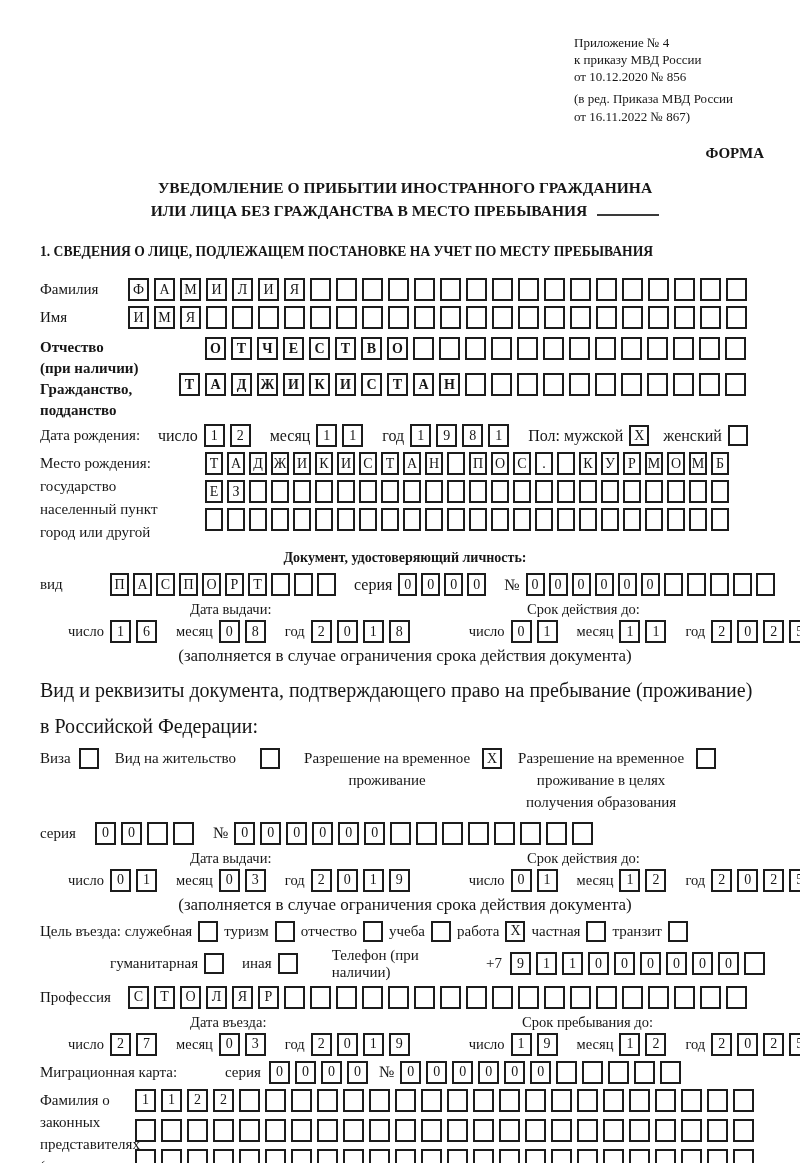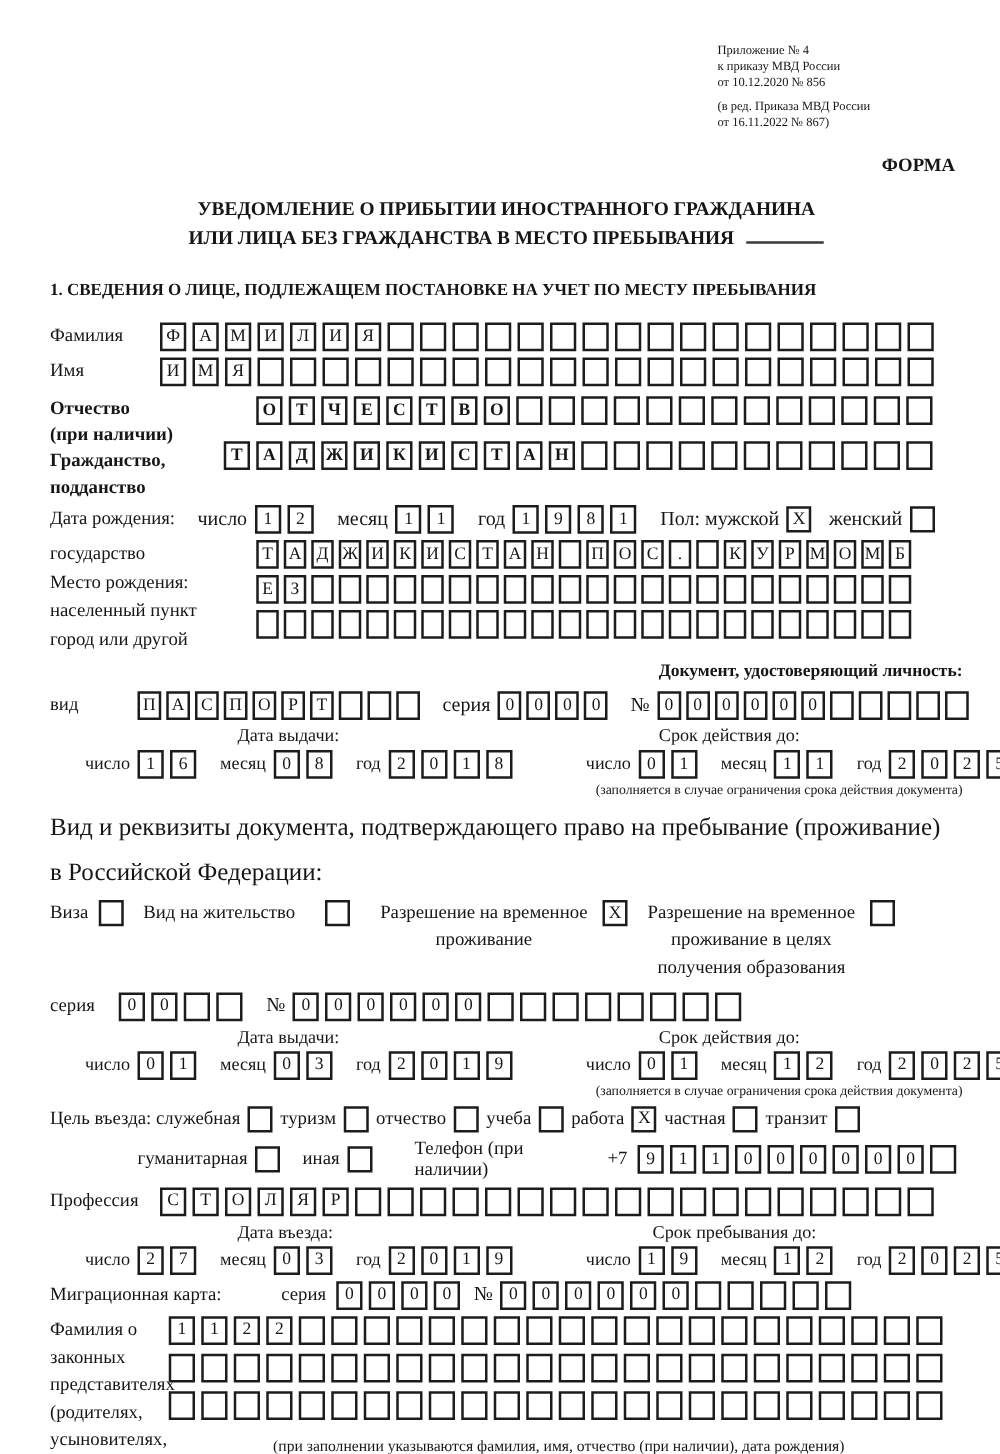--- a/index.html
+++ b/index.html
@@ -5,21 +5,21 @@
   * { box-sizing: border-box; }
   html,body { margin:0; padding:0; }
   body {
     width:800px; height:1163px; overflow:hidden;
     background:#ffffff; color:#161616;
     font-family:"Liberation Serif", serif;
   }
   .page { padding:34px 30px 0 40px; }
 
   
-  .appendix { margin-left:auto; width:196px; font-size:10px; line-height:1.32; }
+  .appendix { margin-left:auto; width:196px; font-size:13px; line-height:1.32; }
   .appendix .gap { margin-top:5px; }
   .forma { text-align:right; font-weight:bold; font-size:15px; margin:20px 6px 14px 0; }
 
   .title { text-align:center; font-weight:bold; font-size:15.5px; line-height:1.5; margin-top:6px; }
   .blank-line { display:inline-block; width:62px; height:13px; border-bottom:2px solid #3a3a3a; margin-left:10px; }
 
   .sec-heading { font-weight:bold; font-size:13.6px; margin:22px 0 18px 0; }
 
   
   .r { display:flex; align-items:center; margin-bottom:5px; }
@@ -46,27 +46,27 @@
   .stack .cells { margin-bottom:5px; }
 
   
   .hdr { font-size:14.5px; margin-bottom:2px; }
   .hdr .h1 { margin-left:150px; }
   .hdr .h2 { margin-left:252px; }
   .dates { margin-left:28px; font-size:14.5px; }
   .dlab { margin:0 6px 0 14px; flex:none; }
   .dlab.first { margin-left:0; }
   .spacer40 { width:40px; flex:none; }
-  .note { font-size:11px; text-align:right; margin:-2px 0 6px 0; }
+  .note { font-size:17px; text-align:center; margin:-2px 0 6px 0; }
 
   .para { font-size:20px; line-height:1.8; margin:2px 0 4px 0; }
   .ml { text-align:center; font-size:15px; line-height:1.45; flex:none; }
   .gap8{width:8px;flex:none;} .gap12{width:12px;flex:none;} .gap16{width:16px;flex:none;} .gap24{width:24px;flex:none;}
 
-  .doc-heading { text-align:right; font-weight:bold; font-size:14px; margin:6px 0 7px 0; }
+  .doc-heading { text-align:center; font-weight:bold; font-size:14px; margin:6px 0 7px 0; }
   .purpose { font-size:15px; }
   .purpose .cb { margin:0 6px 0 6px; }
   .bottom-note { font-size:12.5px; text-align:center; margin-top:9px; }
 </style>
 </head>
 <body>
 
 <div class="page">
 
   <div class="appendix">
@@ -224,22 +224,22 @@
         <span class="cell">1</span>
       </span>
     <span class="dlab">Пол: мужской</span>
     <span class="cb">X</span>
     <span class="dlab">женский</span>
     <span class="cb"></span>
   </div>
 
   <div class="r rt" style="margin-bottom:2px;">
     <div class="lcol w165" style="line-height:23px;">
+      <div>Место рождения:</div>
       <div>государство</div>
-      <div>Место рождения:</div>
       <div>населенный пункт</div>
       <div>город или другой</div>
     </div>
     <div class="stack">
       <span class="cells tight">
           <span class="cell">Т</span>
           <span class="cell">А</span>
           <span class="cell">Д</span>
           <span class="cell">Ж</span>
           <span class="cell">И</span>

